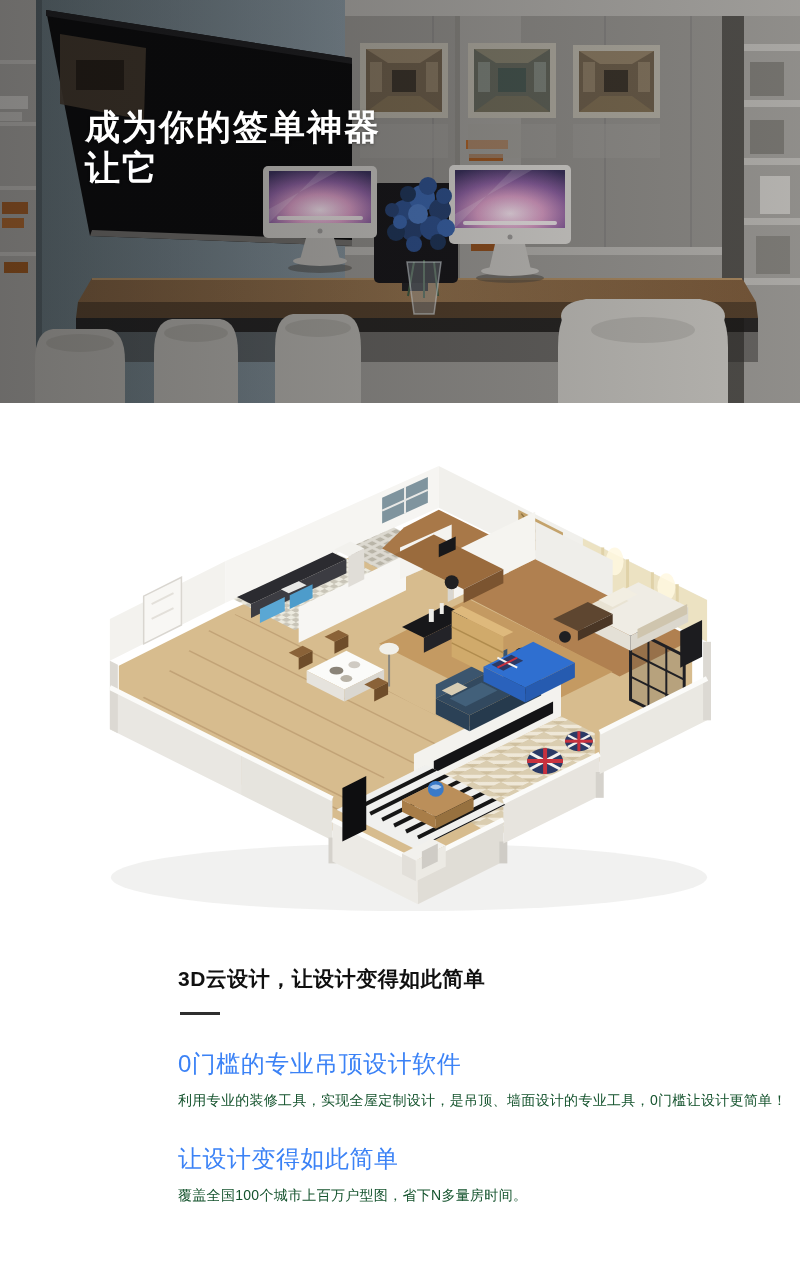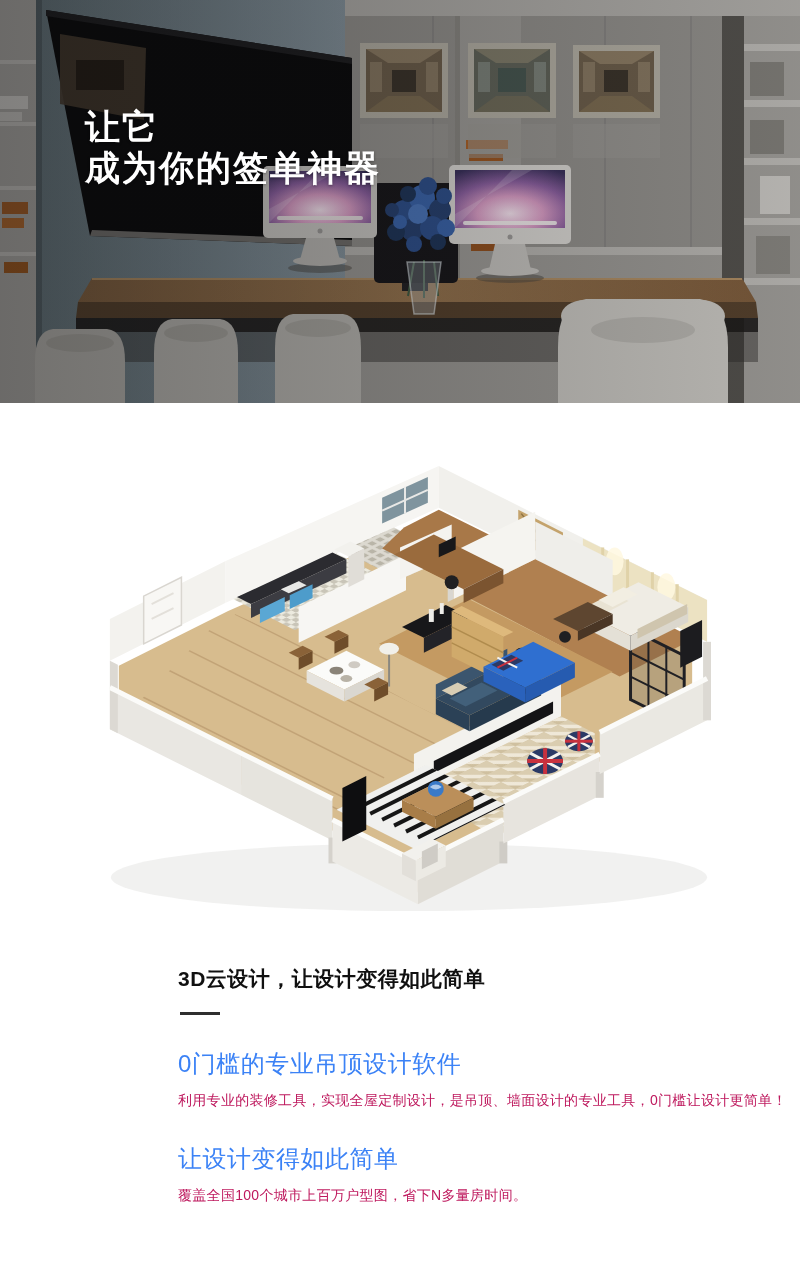--- a/index.html
+++ b/index.html
@@ -18,21 +18,21 @@
   
   .plan-wrap{position:relative;width:800px;margin-top:57px;height:470px;}
   .plan-wrap svg{display:block;margin-left:86px;}
 
   
   .intro{margin:36px 0 0 178px;width:560px;}
   .intro-heading{font-size:21px;font-weight:700;color:#101010;letter-spacing:0.5px;line-height:1.2;}
   .intro-divider{width:40px;height:3px;background:#2f2f2f;margin:21px 0 0 2px;}
   .feature{margin-top:33px;}
   .feature-title{font-size:24px;font-weight:400;color:#3b82f6;letter-spacing:0.5px;}
-  .feature-desc{margin-top:10px;font-size:14px;color:#be185d;letter-spacing:0.3px;line-height:1.45;
+  .feature-desc{margin-top:10px;font-size:14px;color:#14532d;letter-spacing:0.3px;line-height:1.45;
                 white-space:nowrap;}
 </style>
 </head>
 <body>
 
 <div class="page">
 
   <div class="hero">
     <svg width="800" height="403" viewBox="0 0 800 403">
       <defs>
@@ -233,22 +233,22 @@
           <ellipse cx="585" cy="316" rx="24" ry="16" fill="#c4c2bd"></ellipse>
           <ellipse cx="701" cy="316" rx="24" ry="16" fill="#c4c2bd"></ellipse>
           <ellipse cx="643" cy="330" rx="52" ry="13" fill="#b3b1ac"></ellipse>
         </g>
       </g>
 
       <rect x="0" y="0" width="800" height="403" fill="url(#dim)"></rect>
     </svg>
 
     <div class="hero-text">
+      <div class="hero-title">成为你的签单神器</div>
       <div class="hero-title">让它</div>
-      <div class="hero-title">成为你的签单神器</div>
     </div>
   </div>
 
   <div class="plan-wrap">
     <svg width="636" height="467" viewBox="0 0 640 470">
       <defs>
         <pattern id="kcheck" width="12" height="12" patternUnits="userSpaceOnUse" patternTransform="matrix(0.8,0.4,-0.8,0.4,0,0)">
           <rect width="12" height="12" fill="#eceadf"></rect>
           <rect width="6" height="6" fill="#c9c5b8"></rect>
             <rect x="6" y="6" width="6" height="6" fill="#c9c5b8"></rect>

